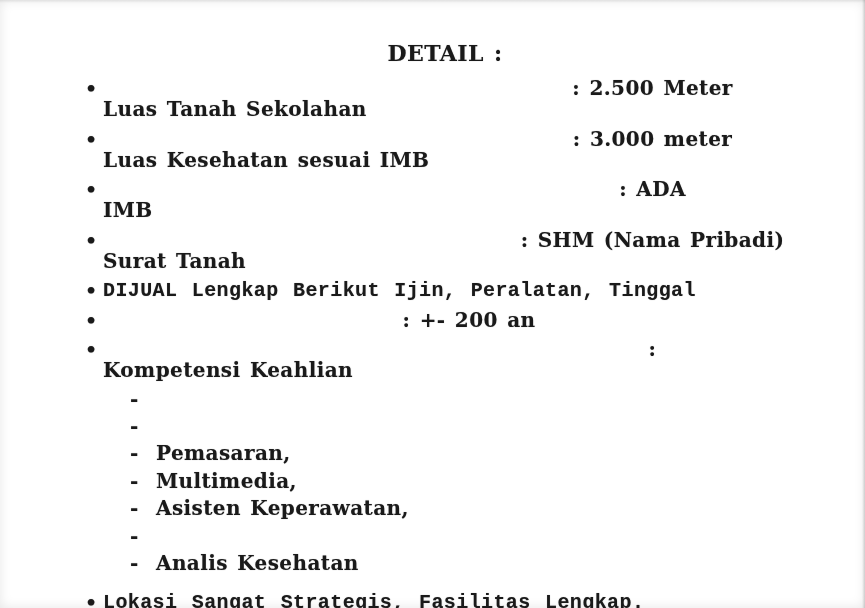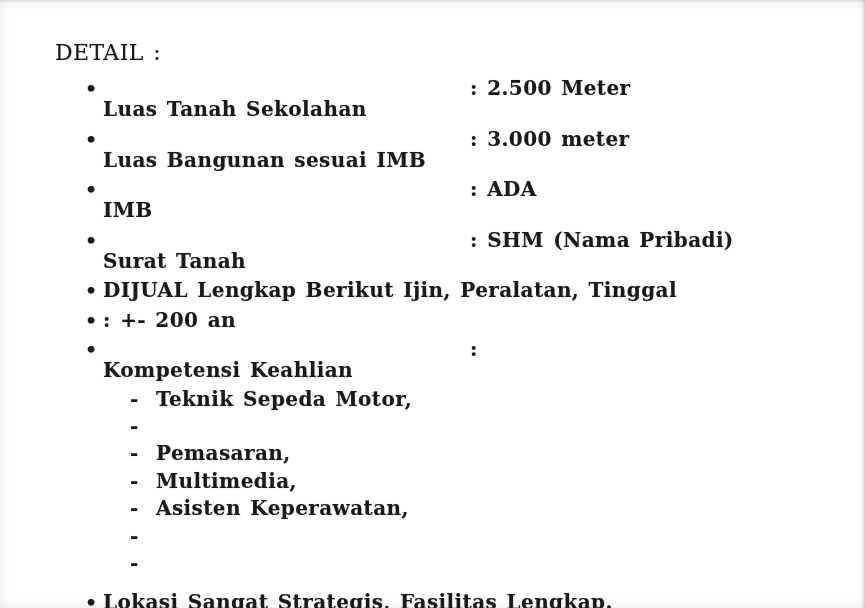--- a/index.html
+++ b/index.html
@@ -38,21 +38,22 @@
     padding: 40px 30px 0 55px;
     font-weight: bold;
     letter-spacing: 0.4px;
     word-spacing: 2px;
     text-shadow: 0 0 1px rgba(0,0,0,0.35);
   }
   .heading {
     font-size: 22px;
     line-height: 26px;
     margin: 0 0 8px 0;
-    font-weight: normal;
+    font-weight: bold;
+    text-align: center;
   }
   .row {
     display: flex;
     align-items: flex-start;
     font-size: 20px;
     line-height: 29.5px;
     padding-left: 30px;
   }
   .bullet {
     flex: none;
@@ -60,24 +61,26 @@
     font-size: 19px;
   }
   .label {
     flex: none;
     width: 367px;
     margin-top: 21px;
   }
   .label-wide {
     flex: 1 1 auto;
     width: auto;
+    font-family: Liberation Mono, monospace;
   }
   .value {
     flex: 1 1 auto;
     white-space: nowrap;
+    text-align: center;
   }
   .sub-row {
     display: flex;
     align-items: flex-start;
     font-size: 20px;
     line-height: 27.4px;
     padding-left: 75px;
   }
   .dash {
     flex: none;
@@ -96,21 +99,21 @@
     <div class="heading">DETAIL :</div>
 
     <div class="row">
       <span class="bullet">•</span>
       <span class="label">Luas Tanah Sekolahan</span>
       <span class="value">: 2.500 Meter</span>
     </div>
 
     <div class="row">
       <span class="bullet">•</span>
-      <span class="label">Luas Bangunan sesuai IMB</span>
+      <span class="label">Luas Kesehatan sesuai IMB</span>
       <span class="value">: 3.000 meter</span>
     </div>
 
     <div class="row">
       <span class="bullet">•</span>
       <span class="label">IMB</span>
       <span class="value">: ADA</span>
     </div>
 
     <div class="row">
@@ -132,21 +135,20 @@
     </div>
 
     <div class="row">
       <span class="bullet">•</span>
       <span class="label">Kompetensi Keahlian</span>
       <span class="value">:</span>
     </div>
 
     <div class="sub-row">
       <span class="dash">-</span>
-      <span>Teknik Sepeda Motor,</span>
     </div>
     <div class="sub-row">
       <span class="dash">-</span>
     </div>
     <div class="sub-row">
       <span class="dash">-</span>
       <span>Pemasaran,</span>
     </div>
     <div class="sub-row">
       <span class="dash">-</span>
@@ -154,20 +156,21 @@
     </div>
     <div class="sub-row">
       <span class="dash">-</span>
       <span>Asisten Keperawatan,</span>
     </div>
     <div class="sub-row">
       <span class="dash">-</span>
     </div>
     <div class="sub-row">
       <span class="dash">-</span>
+      <span>Analis Kesehatan</span>
     </div>
 
     <div class="row closing-row">
       <span class="bullet">•</span>
       <span class="label-wide">Lokasi Sangat Strategis, Fasilitas Lengkap.</span>
     </div>
 
   </div>
   <div class="edge-top"></div>
   <div class="edge-right"></div>

